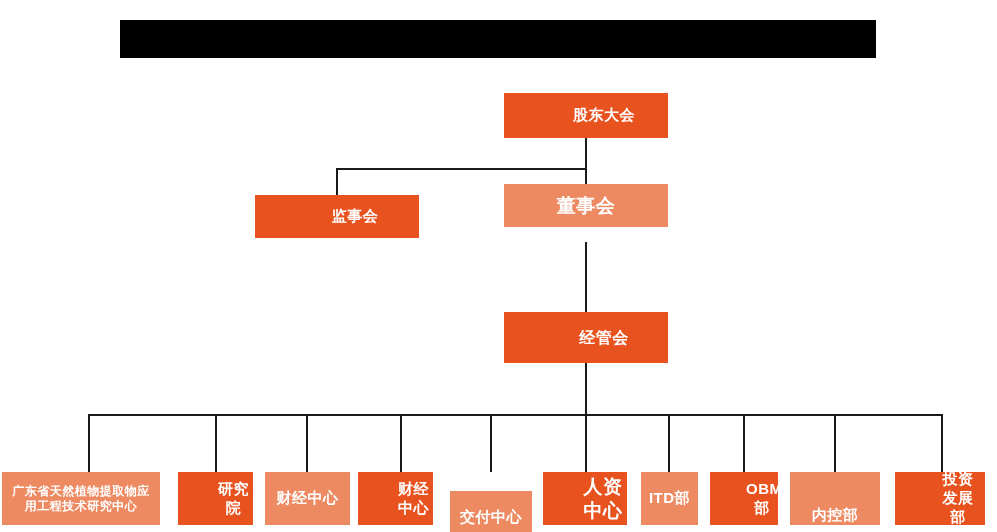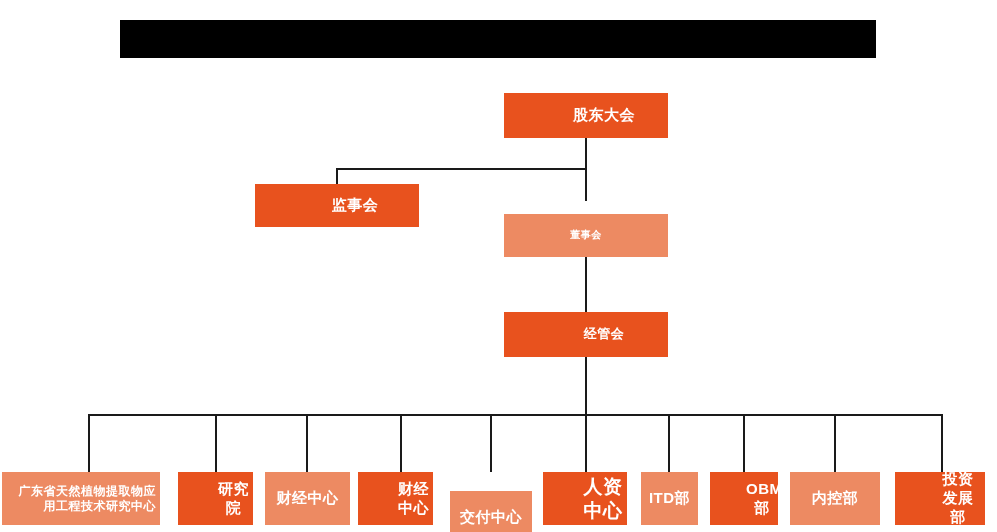--- a/index.html
+++ b/index.html
@@ -79,33 +79,33 @@
   <div class="connector conn-v" style="left:585px; top:414px; height:58px;"></div>
   <div class="connector conn-v" style="left:668px; top:414px; height:58px;"></div>
   <div class="connector conn-v" style="left:743px; top:414px; height:58px;"></div>
   <div class="connector conn-v" style="left:834px; top:414px; height:58px;"></div>
   <div class="connector conn-v" style="left:941px; top:414px; height:58px;"></div>
 
   <div class="node dark" style="left:504px; top:93px; width:164px; height:45px; font-size:15px;">
     <span class="node-label">股东大会</span>
   </div>
 
-  <div class="node dark" style="left:255px; top:184px; width:164px; height:43px; font-size:15px;">
+  <div class="node dark" style="left:255px; top:195px; width:164px; height:43px; font-size:15px;">
     <span class="node-label">监事会</span>
   </div>
 
-  <div class="node light" style="left:504px; top:214px; width:164px; height:43px; font-size:10px;">
+  <div class="node light" style="left:504px; top:184px; width:164px; height:43px; font-size:19px;">
     <span class="node-label">董事会</span>
   </div>
 
-  <div class="node dark" style="left:504px; top:312px; width:164px; height:45px; font-size:13px;">
+  <div class="node dark" style="left:504px; top:312px; width:164px; height:51px; font-size:16px;">
     <span class="node-label">经管会</span>
   </div>
 
-  <div class="node light" style="left:2px; top:472px; width:158px; height:53px; font-size:12px;text-align:right;">
+  <div class="node light" style="left:2px; top:472px; width:158px; height:53px; font-size:12px;">
     <span class="node-label">广东省天然植物提取物应
 用工程技术研究中心</span>
   </div>
 
   <div class="node dark" style="left:178px; top:472px; width:75px; height:53px; font-size:15px;">
     <span class="node-label">研究院</span>
   </div>
 
   <div class="node light" style="left:265px; top:472px; width:85px; height:53px; font-size:15px;">
     <span class="node-label">财经中心</span>
@@ -124,21 +124,21 @@
   </div>
 
   <div class="node light" style="left:641px; top:472px; width:57px; height:53px; font-size:15px;">
     <span class="node-label">ITD部</span>
   </div>
 
   <div class="node dark" style="left:710px; top:472px; width:68px; height:53px; font-size:15px;">
     <span class="node-label">OBM部</span>
   </div>
 
-  <div class="node light" style="left:790px; top:472px; width:90px; height:53px; font-size:15px;">
+  <div class="node light" style="left:790px; top:472px; width:90px; height:53px; font-size:15px;align-items:flex-end;">
     <span class="node-label">内控部</span>
   </div>
 
   <div class="node dark" style="left:895px; top:472px; width:90px; height:53px; font-size:15px;font-family:Liberation Serif, serif;">
     <span class="node-label">投资发展部</span>
   </div>
 
 </div>
 
 </body></html>

